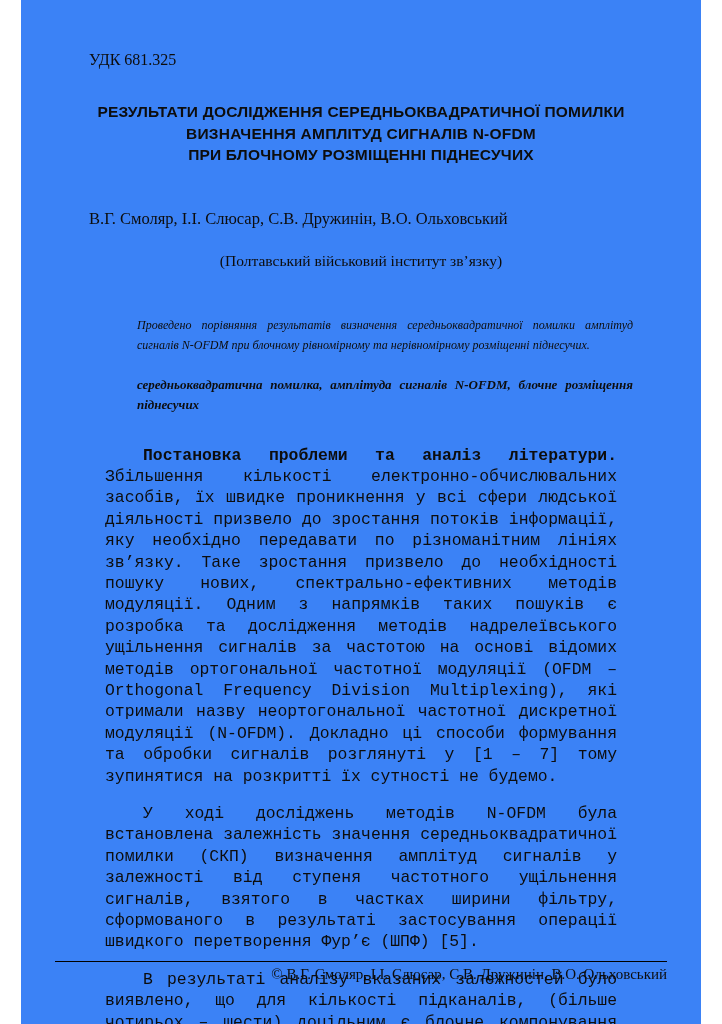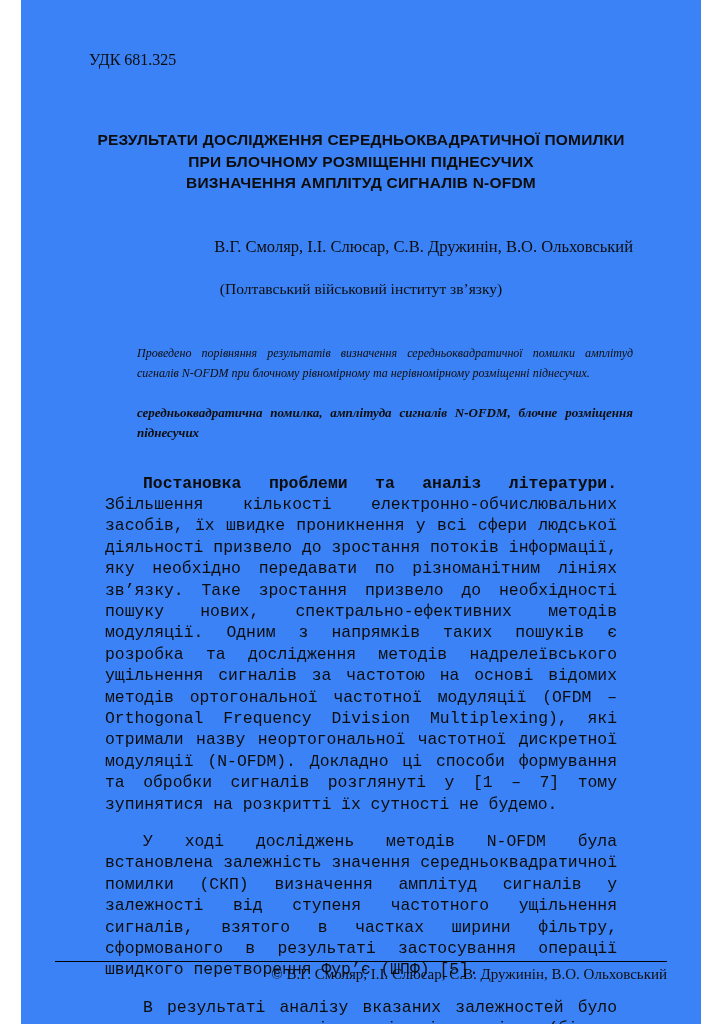--- a/index.html
+++ b/index.html
@@ -16,33 +16,33 @@
     padding: 50px 68px 0 68px;
     overflow: hidden;
   }
 
   .udc {
     font-size: 16px;
     line-height: 20px;
   }
 
   .title {
-    margin: 59px 0 0 0;
+    margin: 31px 0 0 0;
     font-family: "Liberation Sans", sans-serif;
     font-weight: bold;
     font-size: 15.5px;
     line-height: 21.5px;
     text-align: center;
     letter-spacing: 0.2px;
   }
   .title .title-line { display: block; }
 
   .authors {
     margin-top: 42px;
-    text-align: right;
+    text-align: left;
     font-size: 16.5px;
     line-height: 22px;
   }
   .affiliation {
     margin-top: 20px;
     text-align: center;
     font-size: 15.5px;
     line-height: 21px;
   }
 
@@ -101,22 +101,22 @@
 </style>
 </head>
 <body>
 
 <div class="page">
 
   <div class="udc">УДК 681.325</div>
 
   <h1 class="title">
     <span class="title-line">РЕЗУЛЬТАТИ ДОСЛІДЖЕННЯ СЕРЕДНЬОКВАДРАТИЧНОЇ ПОМИЛКИ</span>
+    <span class="title-line">ВИЗНАЧЕННЯ АМПЛІТУД СИГНАЛІВ N-OFDM</span>
     <span class="title-line">ПРИ БЛОЧНОМУ РОЗМІЩЕННІ ПІДНЕСУЧИХ</span>
-    <span class="title-line">ВИЗНАЧЕННЯ АМПЛІТУД СИГНАЛІВ N-OFDM</span>
   </h1>
 
   <div class="authors">В.Г. Смоляр, І.І. Слюсар, С.В. Дружинін, В.О. Ольховський</div>
   <div class="affiliation">(Полтавський військовий інститут зв’язку)</div>
 
   <div class="abstract">Проведено порівняння результатів визначення середньоквадратичної помилки амплітуд сигналів N-OFDM при блочному рівномірному та нерівномірному розміщенні піднесучих.</div>
 
   <div class="keywords">середньоквадратична помилка, амплітуда сигналів  N-OFDM, блочне розміщення піднесучих</div>
 
   <div class="body-text">

